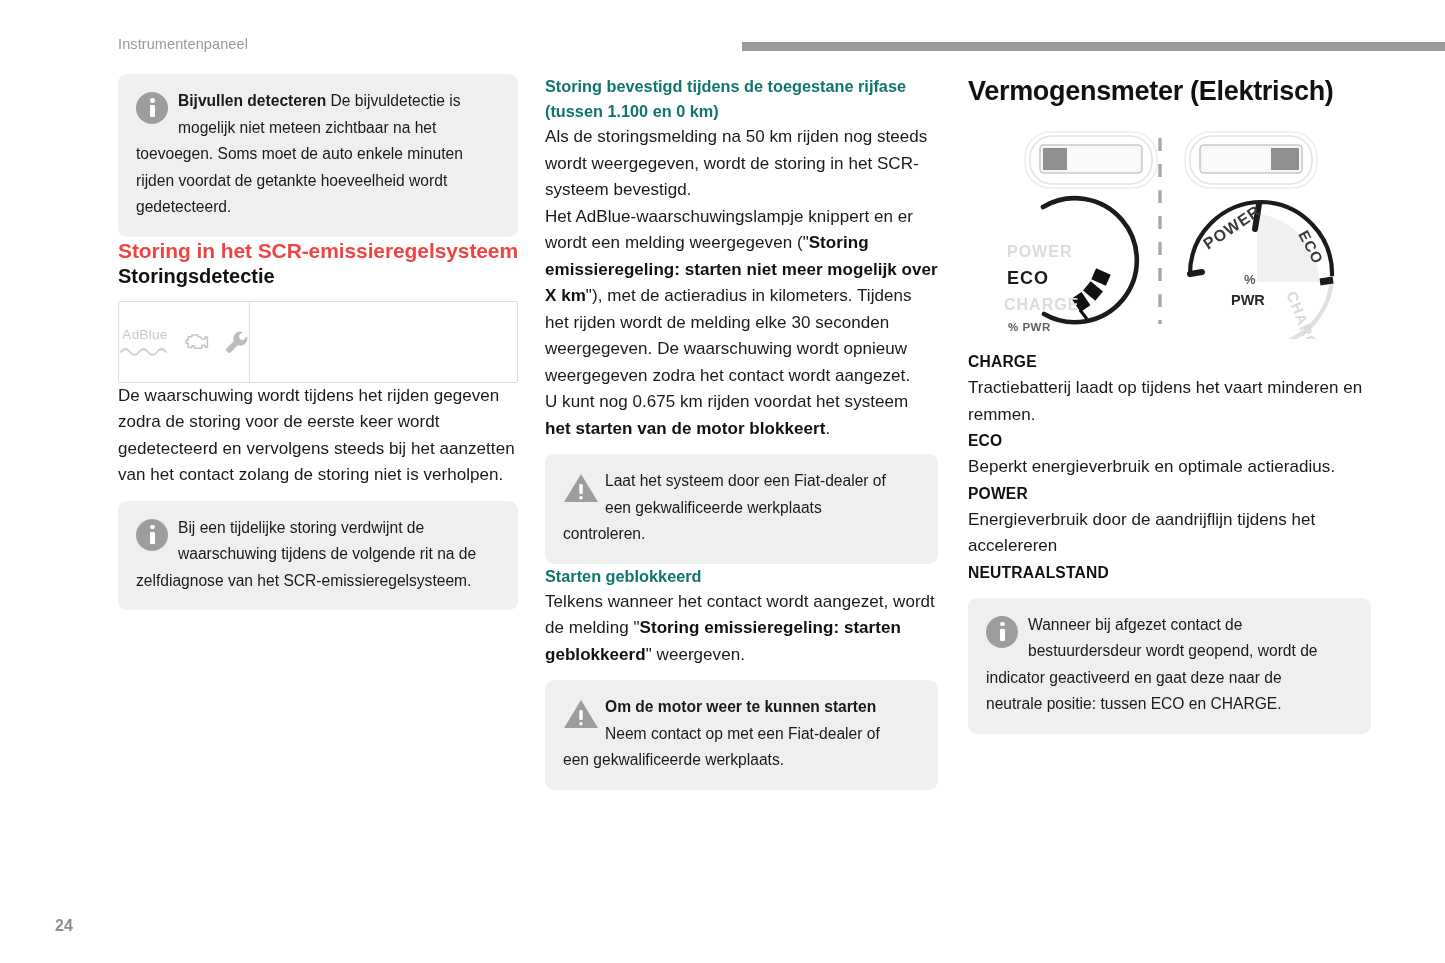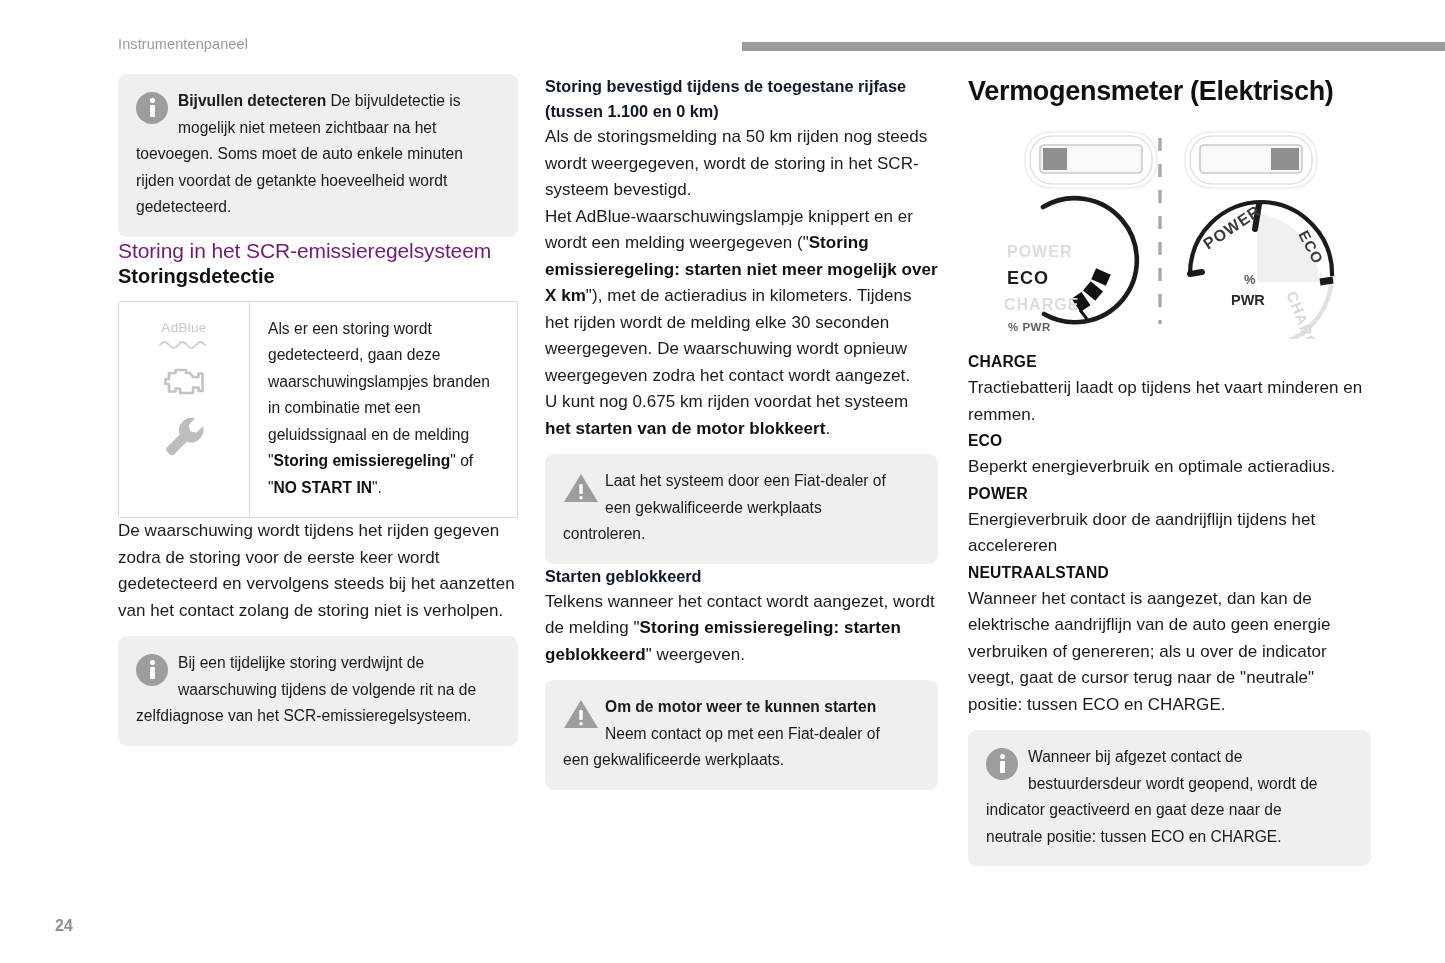--- a/index.html
+++ b/index.html
@@ -60,37 +60,38 @@
     line-height: 26.5px;
     color: #1a1a1a;
     letter-spacing: 0.05px;
   }
   p.body + p.body { margin-top: 0; }
 
   h2.head {
     margin: 0;
     font-size: 21px;
     line-height: 27px;
-    font-weight: normal;
-    color: #701a75;
+    font-weight: bold;
+    color: #ef4444;
     letter-spacing: -0.1px;
+    text-align: center;
   }
   h3.subhead {
     margin: 0;
     font-size: 20px;
     line-height: 24px;
     font-weight: bold;
     color: #111111;
   }
   h3.colhead {
     margin: 0;
     font-size: 16.3px;
     line-height: 25px;
     font-weight: bold;
-    color: #0f172a;
+    color: #0f766e;
   }
   h1.bighead {
     margin: 0;
     font-size: 27px;
     line-height: 34px;
     font-weight: bold;
     color: #111111;
     letter-spacing: -0.3px;
   }
   .term {
@@ -156,21 +157,21 @@
     border: 1px solid #dcdcdc;
     border-radius: 2px;
     margin-top: 13px;
   }
   .icontable .cell-icons {
     width: 131px;
     flex: none;
     border-right: 1px solid #dcdcdc;
     padding: 18px 0 18px 0;
     display: flex;
-    flex-direction: column;
+    flex-direction: row;
     align-items: center;
     gap: 12px;
   }
   .icontable .cell-text {
     flex: 1;
     padding: 14px 16px 16px 18px;
     font-size: 15.6px;
     line-height: 26.5px;
     color: #1a1a1a;
   }
@@ -242,23 +243,20 @@
               <path d="M2 8 Q6.5 2 11 8 Q15.5 14 20 8 Q24.5 2 29 8 Q33.5 14 38 8 Q42.5 2 47 8" fill="none" stroke="#cfcfcf" stroke-width="1.8" stroke-linecap="round"></path>
             </svg>
           </div>
           <svg class="ico-gray" width="48" height="40" viewBox="0 0 48 40">
             <path d="M15.5 11 L15.5 8 L26 8 L26 11 L30 11 L33 15 L38.5 15 L38.5 11.5 L42.5 11.5 L42.5 29 L38.5 29 L38.5 25.5 L33 25.5 L33 31 L20 31 L20 26.5 L15.5 26.5 L15.5 29.5 L9 29.5 L9 22 L5.5 22 L5.5 17 L9 17 L9 11 Z" fill="none" stroke="#c3c3c3" stroke-width="2.6" stroke-linejoin="round"></path>
           </svg>
           <svg class="ico-gray" width="46" height="44" viewBox="0 0 46 44">
             <path d="M34.2 4.5 a12.6 12.6 0 0 0 -15.6 16.2 L6.4 32.8 a3.6 3.6 0 0 0 0 5.1 l2.1 2.1 a3.6 3.6 0 0 0 5.1 0 l12.1 -12.2 a12.6 12.6 0 0 0 16.2 -15.6 l-6.6 6.6 -6.1 -1.6 -1.6 -6.1 Z" fill="#bdbdbd"></path>
           </svg>
         </div>
-        <div class="cell-text">
-          <span>Als er een storing wordt gedetecteerd, gaan deze waarschuwingslampjes branden in combinatie met een geluidssignaal en de melding "</span><b>Storing emissieregeling</b><span>" of "</span><b>NO START IN</b><span>".</span>
-        </div>
       </div>
 
       <p class="body mt14">De waarschuwing wordt tijdens het rijden gegeven zodra de storing voor de eerste keer wordt gedetecteerd en vervolgens steeds bij het aanzetten van het contact zolang de storing niet is verholpen.</p>
 
       <div class="note mt12">
         <span class="glyph">
             <span class="icon-info"></span>
           </span>
         <span>Bij een tijdelijke storing verdwijnt de waarschuwing tijdens de volgende rit na de zelfdiagnose van het SCR-emissieregelsysteem.</span>
       </div>
@@ -367,21 +365,20 @@
         <div class="term">CHARGE</div>
         <p class="body">Tractiebatterij laadt op tijdens het vaart minderen en remmen.</p>
 
         <div class="term">ECO</div>
         <p class="body">Beperkt energieverbruik en optimale actieradius.</p>
 
         <div class="term">POWER</div>
         <p class="body">Energieverbruik door de aandrijflijn tijdens het accelereren</p>
 
         <div class="term">NEUTRAALSTAND</div>
-        <p class="body">Wanneer het contact is aangezet, dan kan de elektrische aandrijflijn van de auto geen energie verbruiken of genereren; als u over de indicator veegt, gaat de cursor terug naar de "neutrale" positie: tussen ECO en CHARGE.</p>
       </div>
 
       <div class="note mt12">
         <span class="glyph">
             <span class="icon-info"></span>
           </span>
         <span>Wanneer bij afgezet contact de bestuurdersdeur wordt geopend, wordt de indicator geactiveerd en gaat deze naar de neutrale positie: tussen ECO en CHARGE.</span>
       </div>
     </div>
 

